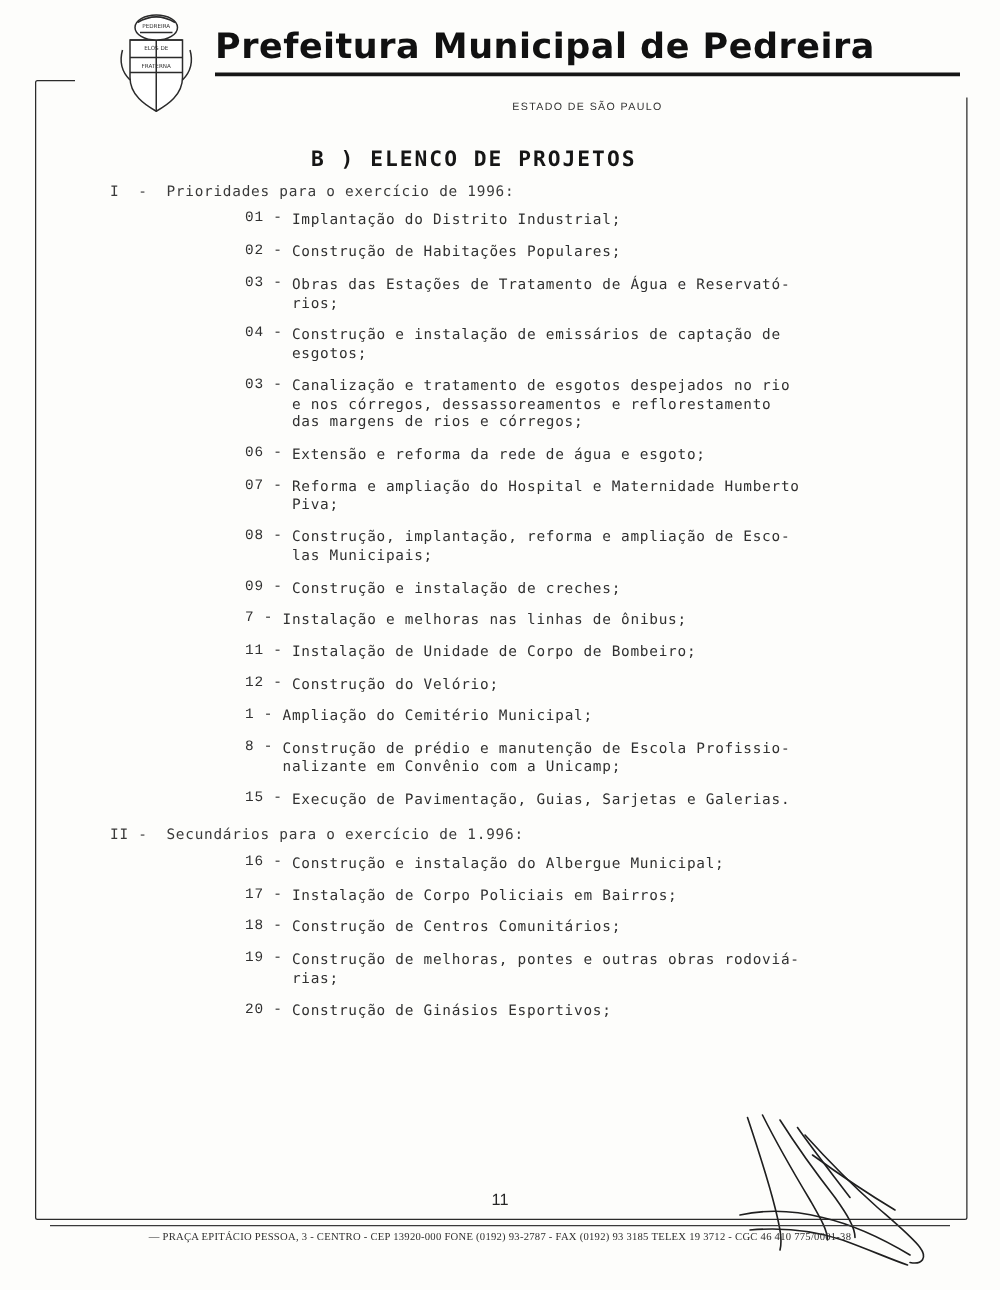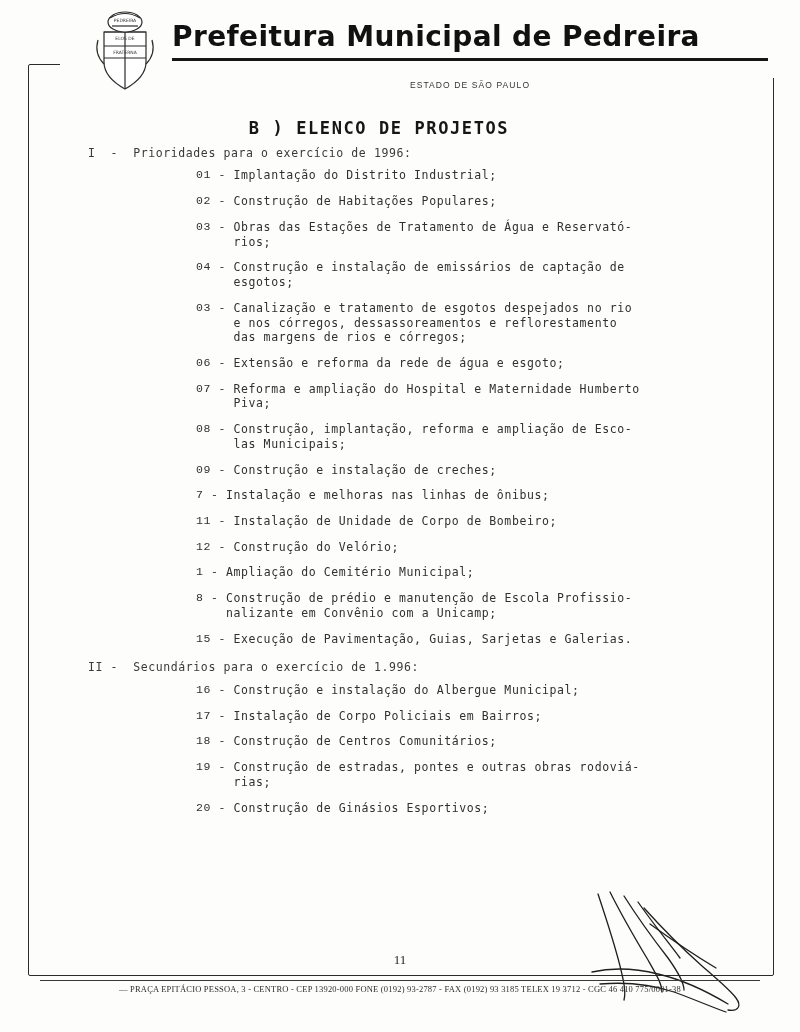--- a/index.html
+++ b/index.html
@@ -147,21 +147,21 @@
     height: 130px;
   }
 
   
   .page-number {
     position: absolute;
     left: 0;
     top: 952px;
     width: 800px;
     text-align: center;
-    font-family: Liberation Serif, serif;
+    font-family: Liberation Sans, sans-serif;
     font-size: 13px;
     color: #262626;
   }
   .footer-rule {
     position: absolute;
     left: 40px;
     top: 980px;
     width: 720px;
     border-top: 1px solid #3a3a3a;
   }
@@ -302,21 +302,21 @@
       <li>
           <span class="num">17 - </span>
           <span class="txt">Instalação de Corpo Policiais em Bairros;</span>
         </li>
       <li>
           <span class="num">18 - </span>
           <span class="txt">Construção de Centros Comunitários;</span>
         </li>
       <li class="justify">
           <span class="num">19 - </span>
-          <span class="txt">Construção de estradas, pontes e outras obras rodoviá-
+          <span class="txt">Construção de melhoras, pontes e outras obras rodoviá-
 rias;</span>
         </li>
       <li>
           <span class="num">20 - </span>
           <span class="txt">Construção de Ginásios Esportivos;</span>
         </li>
     </ul>
   </div>
 
   <div class="signature">

